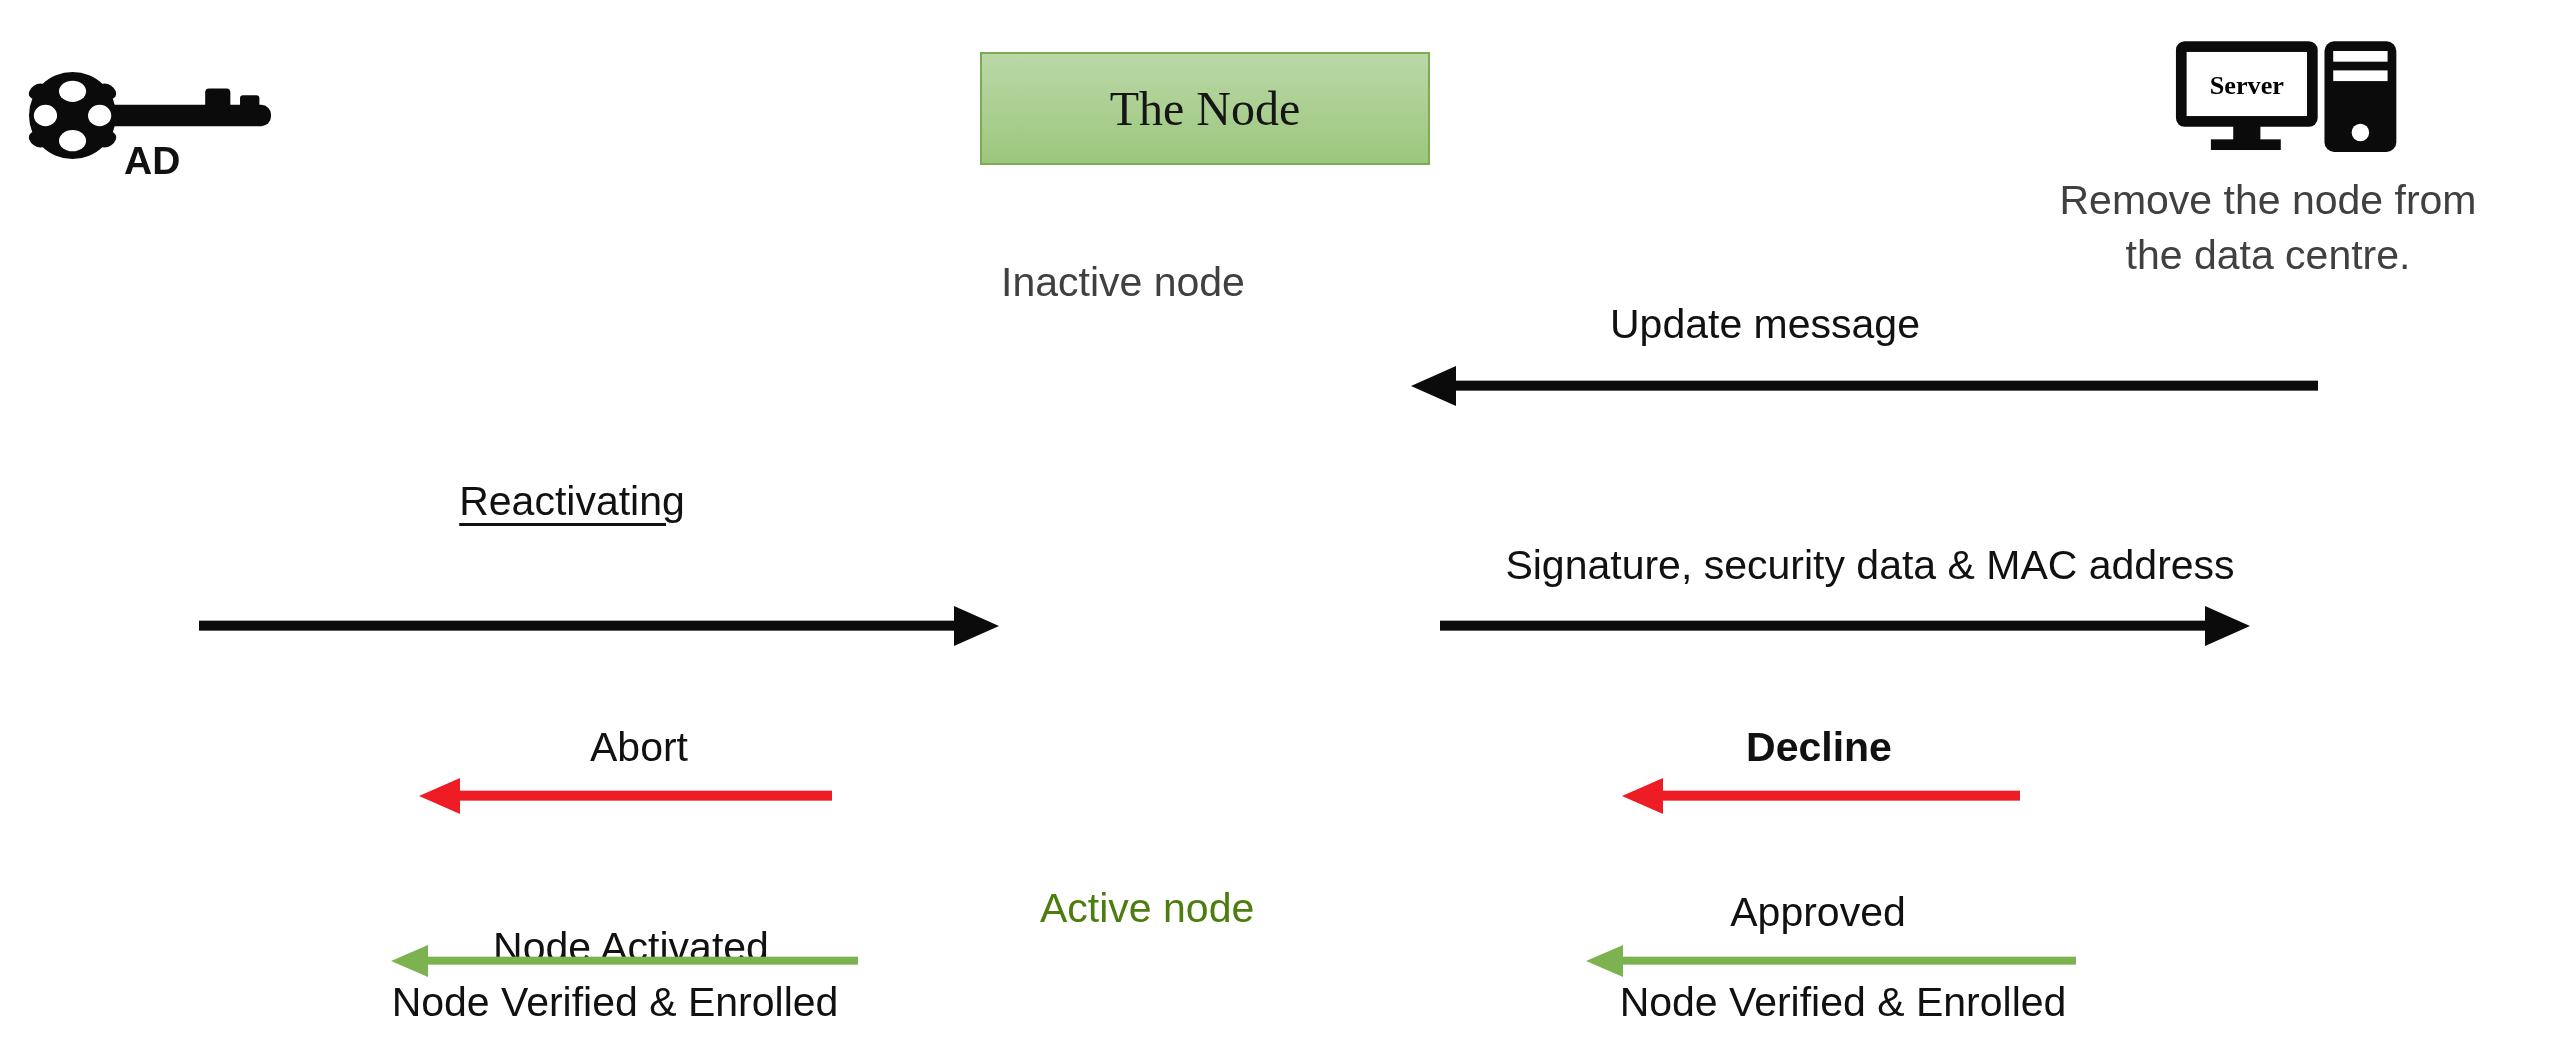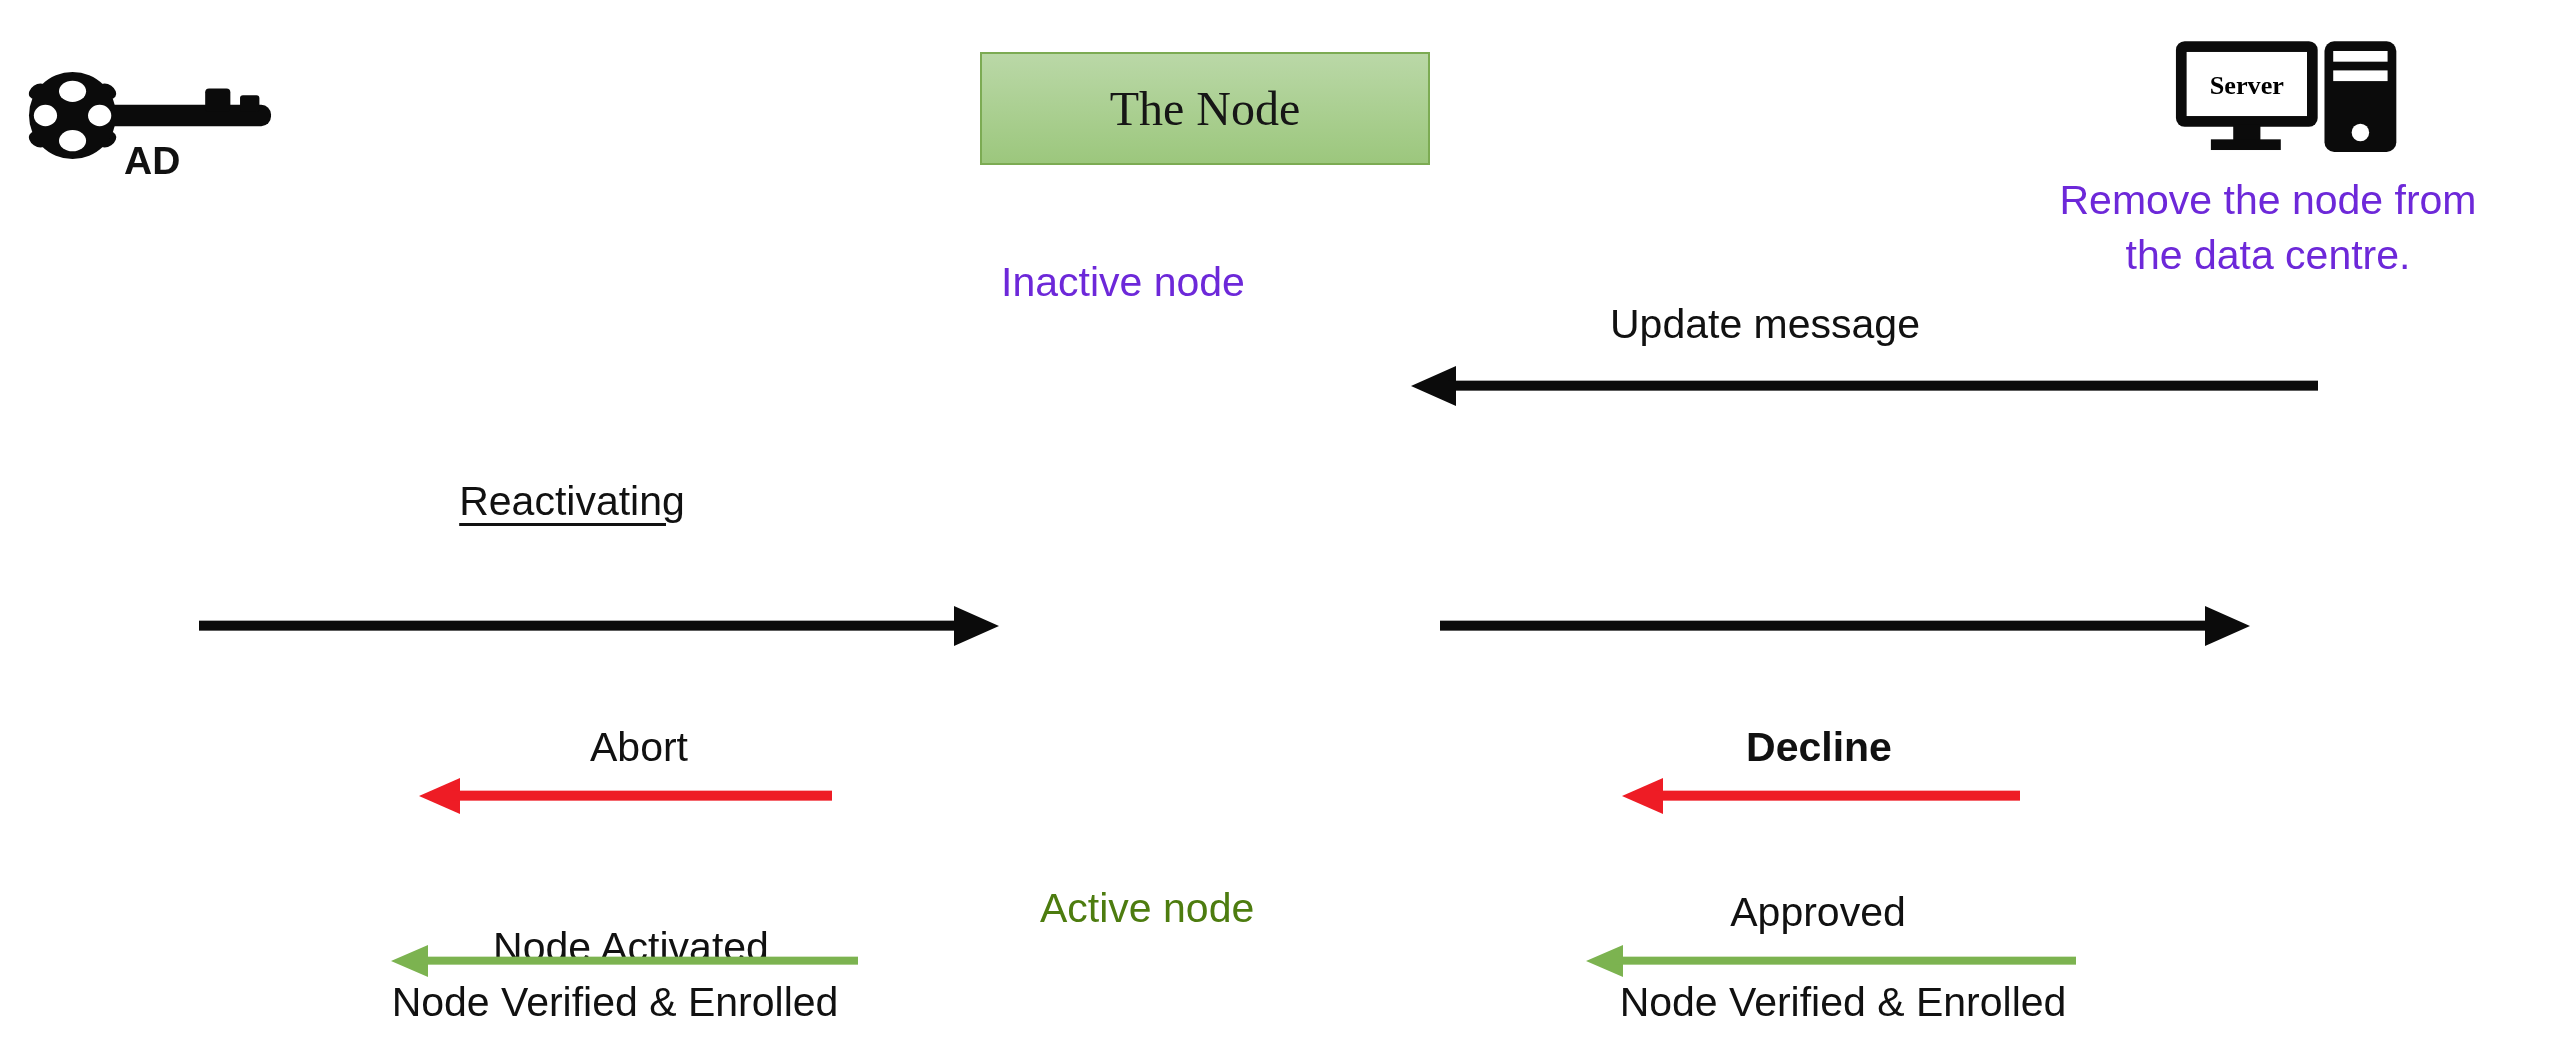--- a/index.html
+++ b/index.html
@@ -3,21 +3,21 @@
 <meta charset="utf-8">
 <style>
   html,body { margin:0; padding:0; background:#ffffff; }
   #canvas {
     position:relative; width:2576px; height:1063px; overflow:hidden;
     background:#ffffff; font-family:"Liberation Sans", sans-serif; color:#111;
   }
   .abs { position:absolute; }
   .label { font-size:41px; line-height:1.1; white-space:nowrap; }
   .center { text-align:center; transform:translateX(-50%); }
-  .red { color:#6d28d9; }
+  .red { color:#404040; }
   .green-text { color:#4d7c0f; }
 
   
   #node-box {
     left:980px; top:52px; width:446px; height:109px;
     background:linear-gradient(#bad8a7, #9cc77d);
     border:2.9px solid #7cab53;
     display:flex; align-items:center; justify-content:center;
   }
   #node-box .node-title {
@@ -131,20 +131,21 @@
     <div class="head"></div>
     <div class="shaft"></div>
   </div>
 
   <div id="reactivating" class="abs label center">Reactivating</div>
   <div id="arrow-reactivating" class="arrow black head-right">
     <div class="shaft"></div>
     <div class="head"></div>
   </div>
 
+  <div id="sig-right" class="abs label center">Signature, security data &amp; MAC address</div>
   <div id="arrow-signature-mac" class="arrow black head-right">
     <div class="shaft"></div>
     <div class="head"></div>
   </div>
 
   <div id="abort-label" class="abs label center">Abort</div>
   <div id="arrow-abort" class="arrow redline head-left">
     <div class="head"></div>
     <div class="shaft"></div>
   </div>

